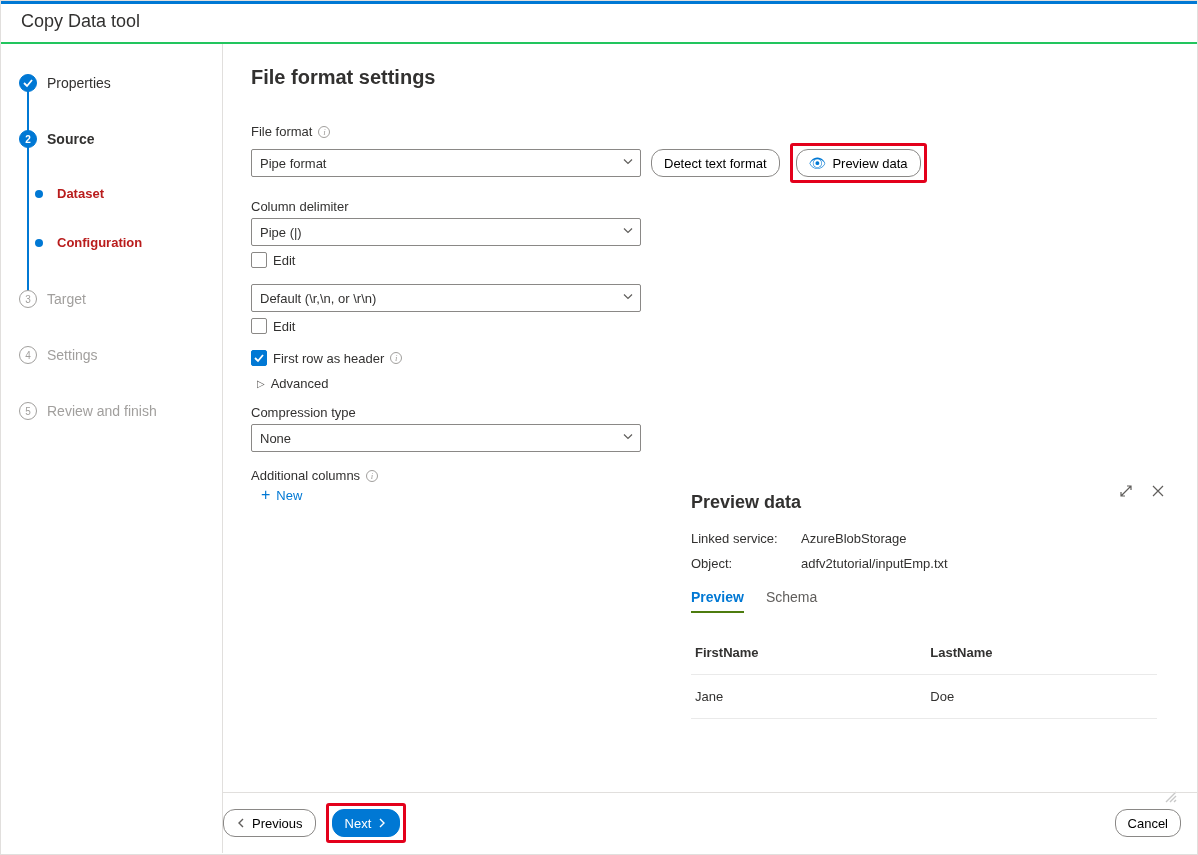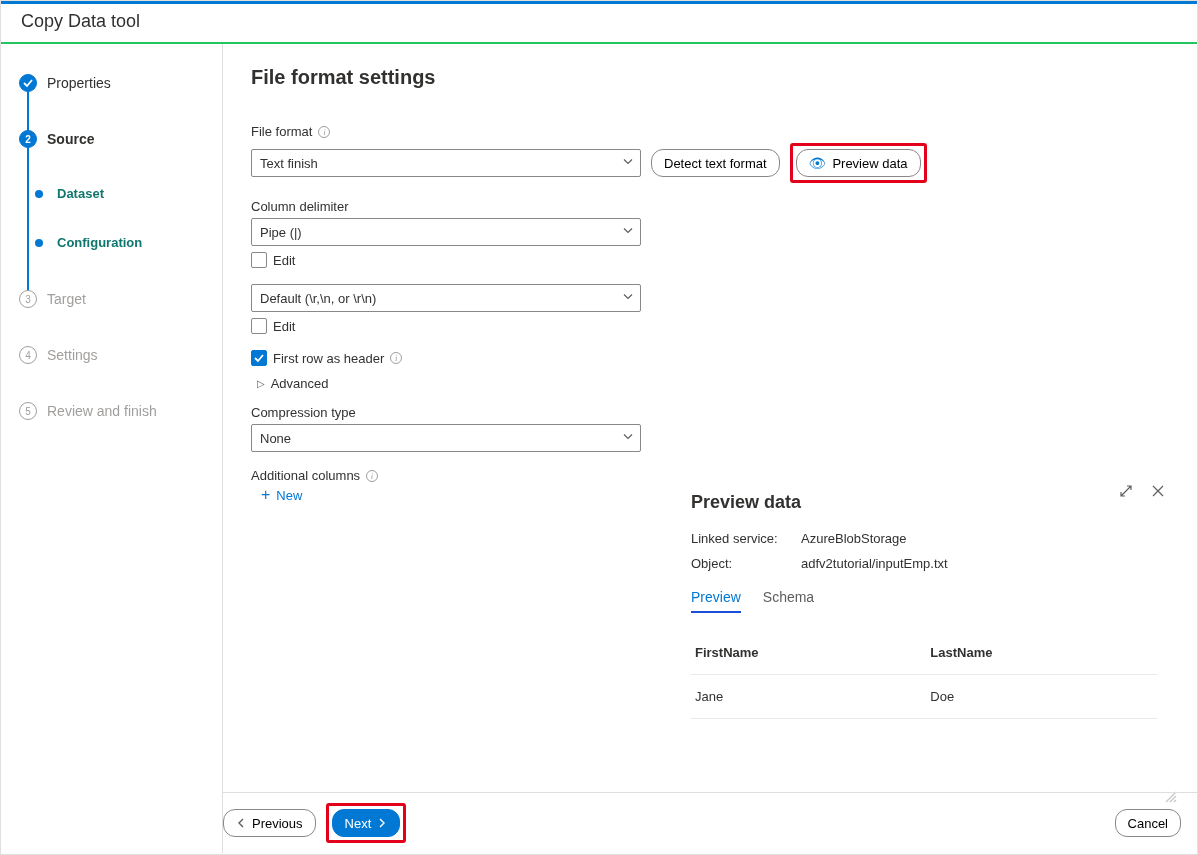--- a/index.html
+++ b/index.html
@@ -60,21 +60,21 @@
   .step.current .circle { background: #0078d4; border-color: #0078d4; color: #fff; font-weight: 600; }
   .step.future .circle { color: #a19f9d; }
   .step .label { font-size: 14px; }
   .step.current .label { font-weight: 600; }
   .step.major { margin-bottom: 26px; margin-top: 0; }
   .step.sub { padding-left: 34px; margin-bottom: 22px; }
   .step.sub .dot {
     width: 8px; height: 8px; border-radius: 50%; background: #0078d4;
     margin-right: 14px; position: relative; z-index: 2; flex-shrink: 0;
   }
-  .step.sub .label { font-weight: 600; font-size: 13px; color: #0f766e; }
+  .step.sub .label { font-weight: 600; font-size: 13px; color: #b91c1c; }
   .connector {
     position: absolute;
     left: 26px;
     width: 2px;
     background: #0078d4;
     z-index: 1;
   }
   .main {
     flex: 1;
     padding: 22px 28px 0 28px;
@@ -166,21 +166,21 @@
     box-shadow: 0 0 0 rgba(0,0,0,0);
   }
   .preview-panel .tools {
     position: absolute; right: 16px; top: 14px; display: flex; gap: 18px; color: #605e5c;
   }
   .preview-panel h3 { font-size: 18px; font-weight: 600; margin: 0 0 18px 0; }
   .meta-row { display: flex; font-size: 13px; margin-bottom: 10px; }
   .meta-row .k { width: 110px; }
   .tabs { display: flex; gap: 22px; margin-top: 18px; font-size: 14px; }
   .tab { padding-bottom: 6px; cursor: pointer; color: #605e5c; }
-  .tab.active { color: #0078d4; border-bottom: 2px solid #1d4ed8; font-weight: 400; }
+  .tab.active { color: #0078d4; border-bottom: 2px solid #4d7c0f; font-weight: 700; }
   table.preview-tbl {
     width: 100%;
     border-collapse: collapse;
     margin-top: 18px;
     font-size: 13px;
   }
   table.preview-tbl th, table.preview-tbl td {
     text-align: left;
     padding: 14px 4px;
     border-bottom: 1px solid #eaeaea;
@@ -246,21 +246,21 @@
   <div class="main">
     <h2 class="page-h">File format settings</h2>
 
     <div class="field-block">
       <div class="field-label">
         <span>File format</span>
         <span class="info-icon">i</span>
       </div>
       <div class="control-row">
         <div class="select">
-          <span>Text finish</span>
+          <span>Pipe format</span>
           <span class="chev">
             <svg width="12" height="12" viewBox="0 0 12 12">
                 <path d="M2 4 L6 8 L10 4" stroke="#605e5c" stroke-width="1.2" fill="none"></path>
               </svg>
           </span>
         </div>
         <button class="btn">
           <span>Detect text format</span>
         </button>
         <span class="highlight-box">

